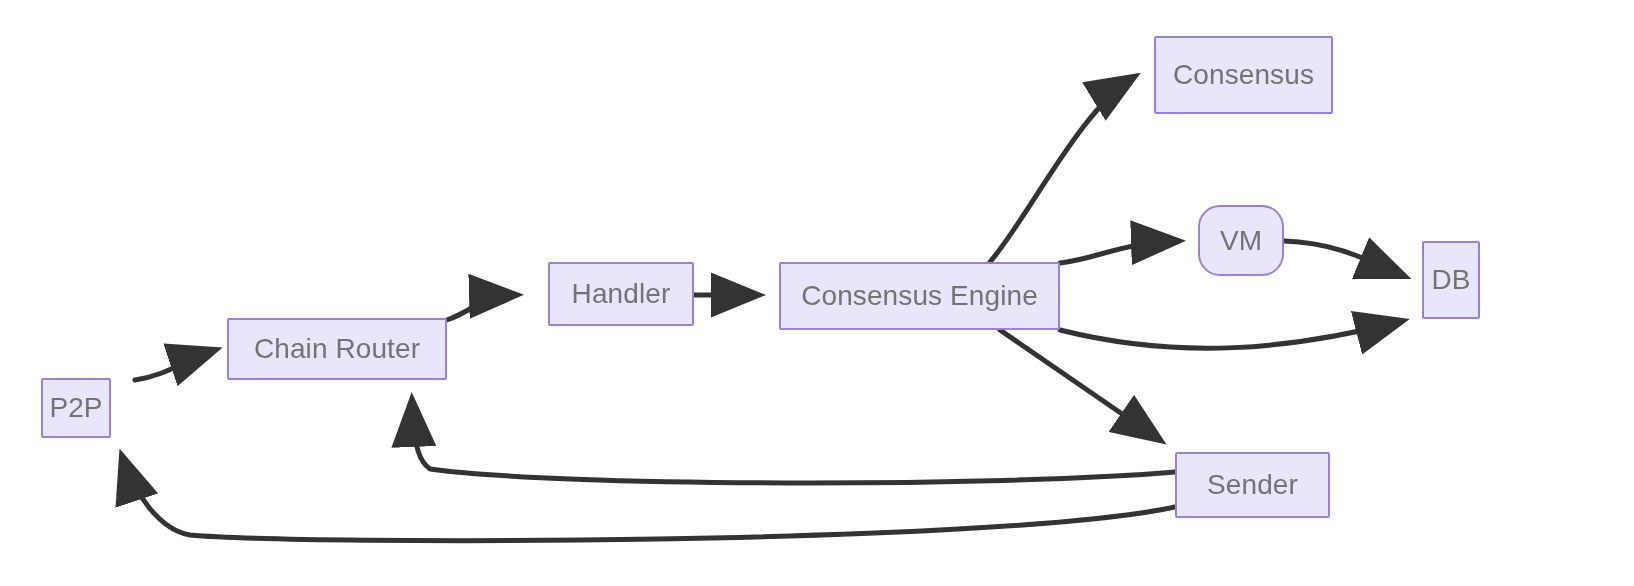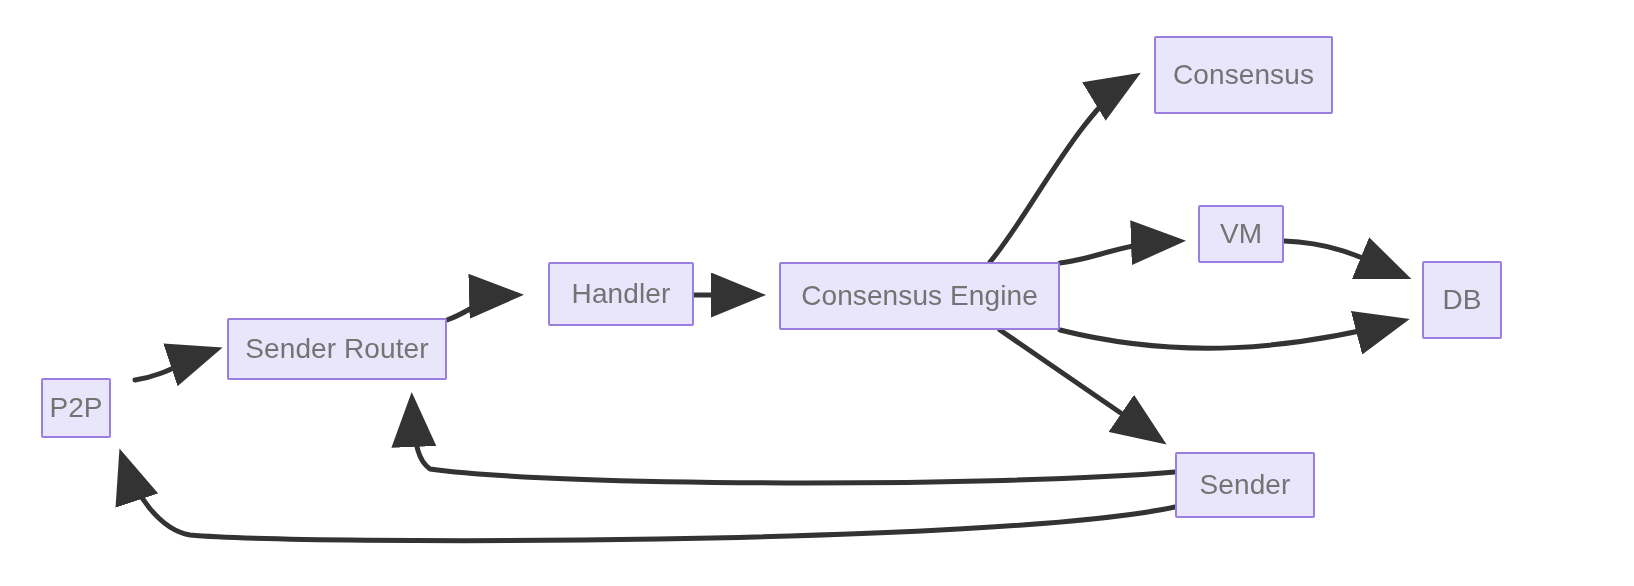--- a/index.html
+++ b/index.html
@@ -78,40 +78,40 @@
 
       <path d="M1175,507 C1000,545 300,545 190,535 C160,530 135,495 122,456" marker-end="url(#arrowhead)"></path>
     </g>
   </svg>
 
   <div class="node" style="left:41px;top:378px;width:70px;height:60px;">
     <span class="node-label">P2P</span>
   </div>
 
   <div class="node" style="left:227px;top:318px;width:220px;height:62px;">
-    <span class="node-label">Sender Router</span>
+    <span class="node-label">Chain Router</span>
   </div>
 
   <div class="node" style="left:548px;top:262px;width:146px;height:64px;">
     <span class="node-label">Handler</span>
   </div>
 
   <div class="node" style="left:779px;top:262px;width:281px;height:68px;">
     <span class="node-label">Consensus Engine</span>
   </div>
 
   <div class="node" style="left:1154px;top:36px;width:179px;height:78px;">
     <span class="node-label">Consensus</span>
   </div>
 
-  <div class="node" style="left:1198px;top:205px;width:86px;height:58px;">
+  <div class="node" style="left:1198px;top:205px;width:86px;height:71px;border-radius:22px;">
     <span class="node-label">VM</span>
   </div>
 
-  <div class="node" style="left:1422px;top:241px;width:80px;height:78px;margin-top:20px;">
+  <div class="node" style="left:1422px;top:241px;width:58px;height:78px;">
     <span class="node-label">DB</span>
   </div>
 
-  <div class="node" style="left:1175px;top:452px;width:140px;height:66px;">
+  <div class="node" style="left:1175px;top:452px;width:155px;height:66px;">
     <span class="node-label">Sender</span>
   </div>
 
 </div>
 
 </body></html>

